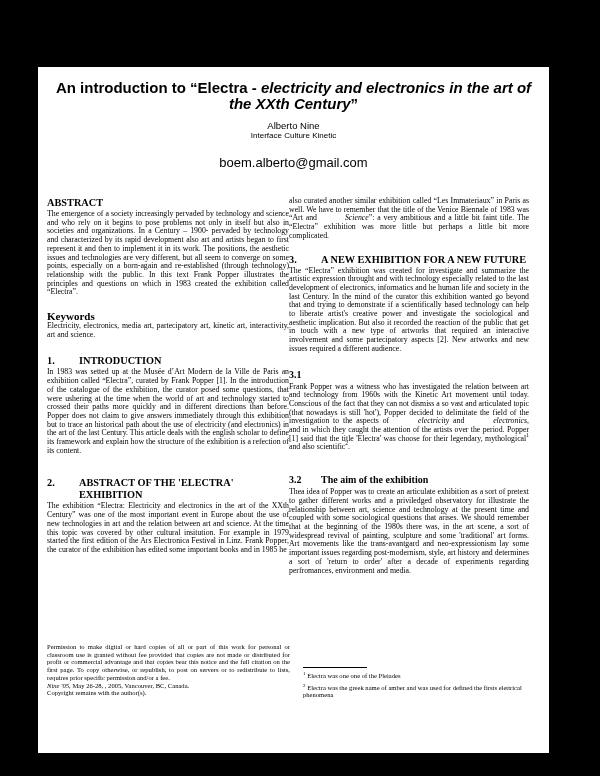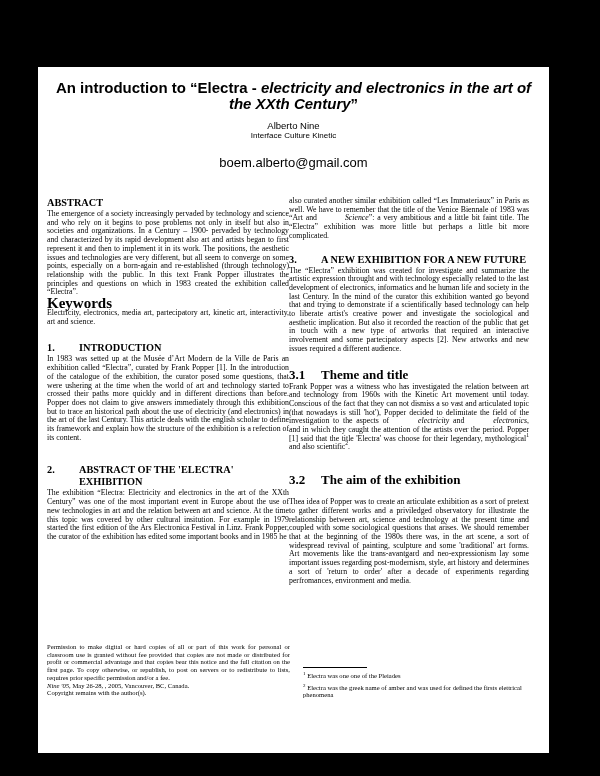--- a/index.html
+++ b/index.html
@@ -36,34 +36,34 @@
     position:absolute;top:130px;left:9px;width:496px;
     display:flex;align-items:flex-start;
   }
   .col-left{width:242px;}
   .col-right{width:240px;}
   p.body{
     font-size:7.8px;line-height:8.7px;text-align:justify;margin:0;
   }
   h2{margin:0;font-weight:bold;}
   .h-caps{font-size:10.3px;line-height:12px;margin-bottom:1px;}
-  .h-kw{font-size:15px;line-height:12px;}
+  .h-kw{font-size:11px;line-height:12px;margin-top:13px;}
   .h-num{
     font-size:10.3px;line-height:12px;display:flex;
   }
   .h-sub{
-    font-size:13px;line-height:12px;display:flex;
+    font-size:10px;line-height:12px;display:flex;
   }
   .h-num .num,.h-sub .num{flex:0 0 32px;}
   .h-num .htext,.h-sub .htext{flex:1;}
   .mt-s1{margin-top:16px;margin-bottom:1px;}
   .mt-s2{margin-top:22px;margin-bottom:1px;}
   .mt-s3{margin-top:13px;margin-bottom:1px;}
   .mt-sub1{margin-top:15px;margin-bottom:2px;}
-  .mt-sub2{margin-top:22px;margin-bottom:12px;}
+  .mt-sub2{margin-top:22px;margin-bottom:2px;}
   p.body em{font-style:italic;padding-left:25px;}
   p.body sup{font-size:5.5px;line-height:0;}
   
   .permission{
     position:absolute;left:9px;bottom:56px;width:243px;
   }
   .perm-body{
     font-size:6.6px;line-height:7.7px;text-align:justify;margin:0;
   }
   .perm-line{font-size:6.6px;line-height:7.7px;margin:0;}
@@ -113,21 +113,20 @@
       <p class="body"><span>also curated another similar exhibition called “Les Immateriaux” in Paris as well. We have to remember that the title of the Venice Biennale of 1983 was “Art and </span><em>Science</em><span>”: a very ambitious and a little bit faint title. The “Electra” exhibition was more little but perhaps a little bit more complicated.</span></p>
 
       <h2 class="h-num mt-s3">
         <span class="num">3.</span>
         <span class="htext">A NEW EXHIBITION FOR A NEW FUTURE</span>
       </h2>
       <p class="body">The “Electra” exhibition was created for investigate and summarize the artistic expression throught and with technology especially related to the last development of electronics, informatics and he human life and society in the last Century. In the mind of the curator this exhibition wanted go beyond that and trying to demonstrate if a scientifically based technology can help to liberate artist's creative power and investigate the sociological and aesthetic implication. But also it recorded the reaction of the public that get in touch with a new type of artworks that required an interactive involvement and  some partecipatory aspects [2]. New artworks and new issues required a different audience.</p>
 
       <h2 class="h-sub mt-sub1">
         <span class="num">3.1</span>
-        <span class="htext">Theme and title</span>
       </h2>
       <p class="body"><span>Frank Popper was a witness who has investigated the relation between art and technology from 1960s with the Kinetic Art movement until today. Conscious of the fact that they can not dismiss a so vast and articulated topic (that nowadays is still 'hot'), Popper decided to delimitate the field of the investigation to the aspects of </span><em>electricity</em><span> and </span><em>electronics</em><span>, and in which they caught the attention of the artists over the period. Popper [1] said that the title 'Electra' was choose for their legendary, mythological</span><sup>1</sup><span> and also scientific</span><sup>2</sup><span>.</span></p>
 
       <h2 class="h-sub mt-sub2">
         <span class="num">3.2</span>
         <span class="htext">The aim of the exhibition</span>
       </h2>
       <p class="body">Thea idea of Popper was to create an articulate exhibition as a sort of pretext to  gather different works and a priviledged observatory for illustrate the relationship between art, science and technology at the present time and coupled with some sociological questions that arises. We should remember that at the beginning of the 1980s there was, in the art scene, a sort of widespread revival of painting, sculpture and some 'traditional' art forms. Art movements like the trans-avantgard and neo-expressionism lay some important issues regarding post-modernism, style, art history and determines a sort of 'return to order' after a decade of experiments regarding perfromances, environment and media.</p>
     </div>
   </div>

